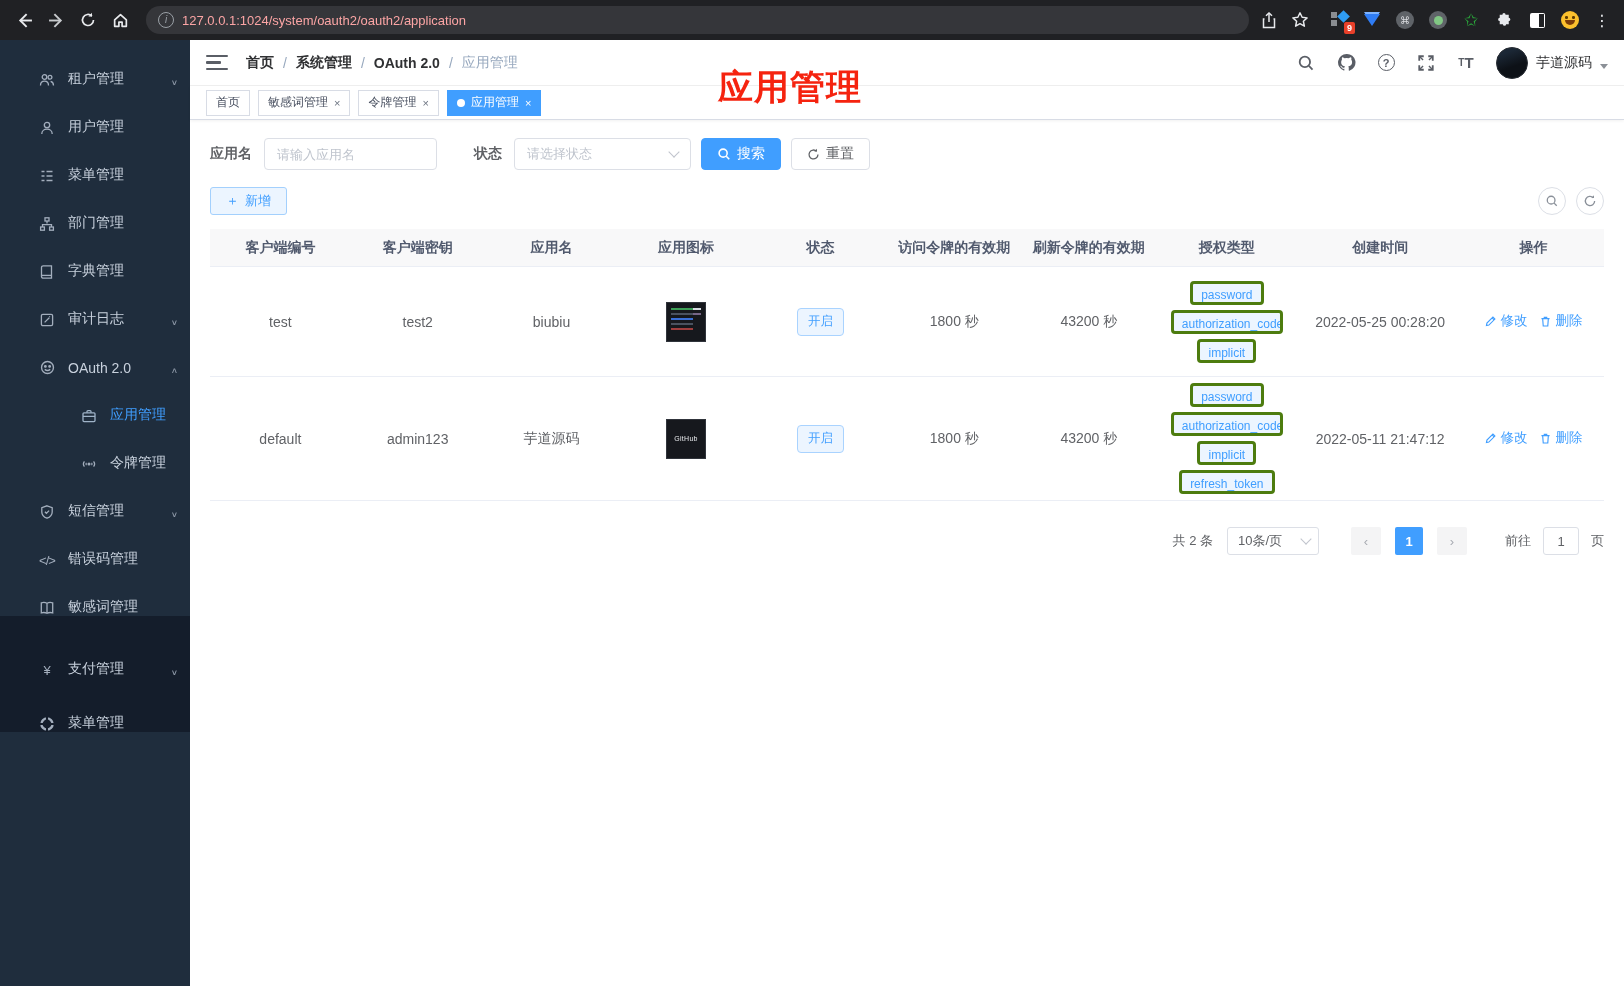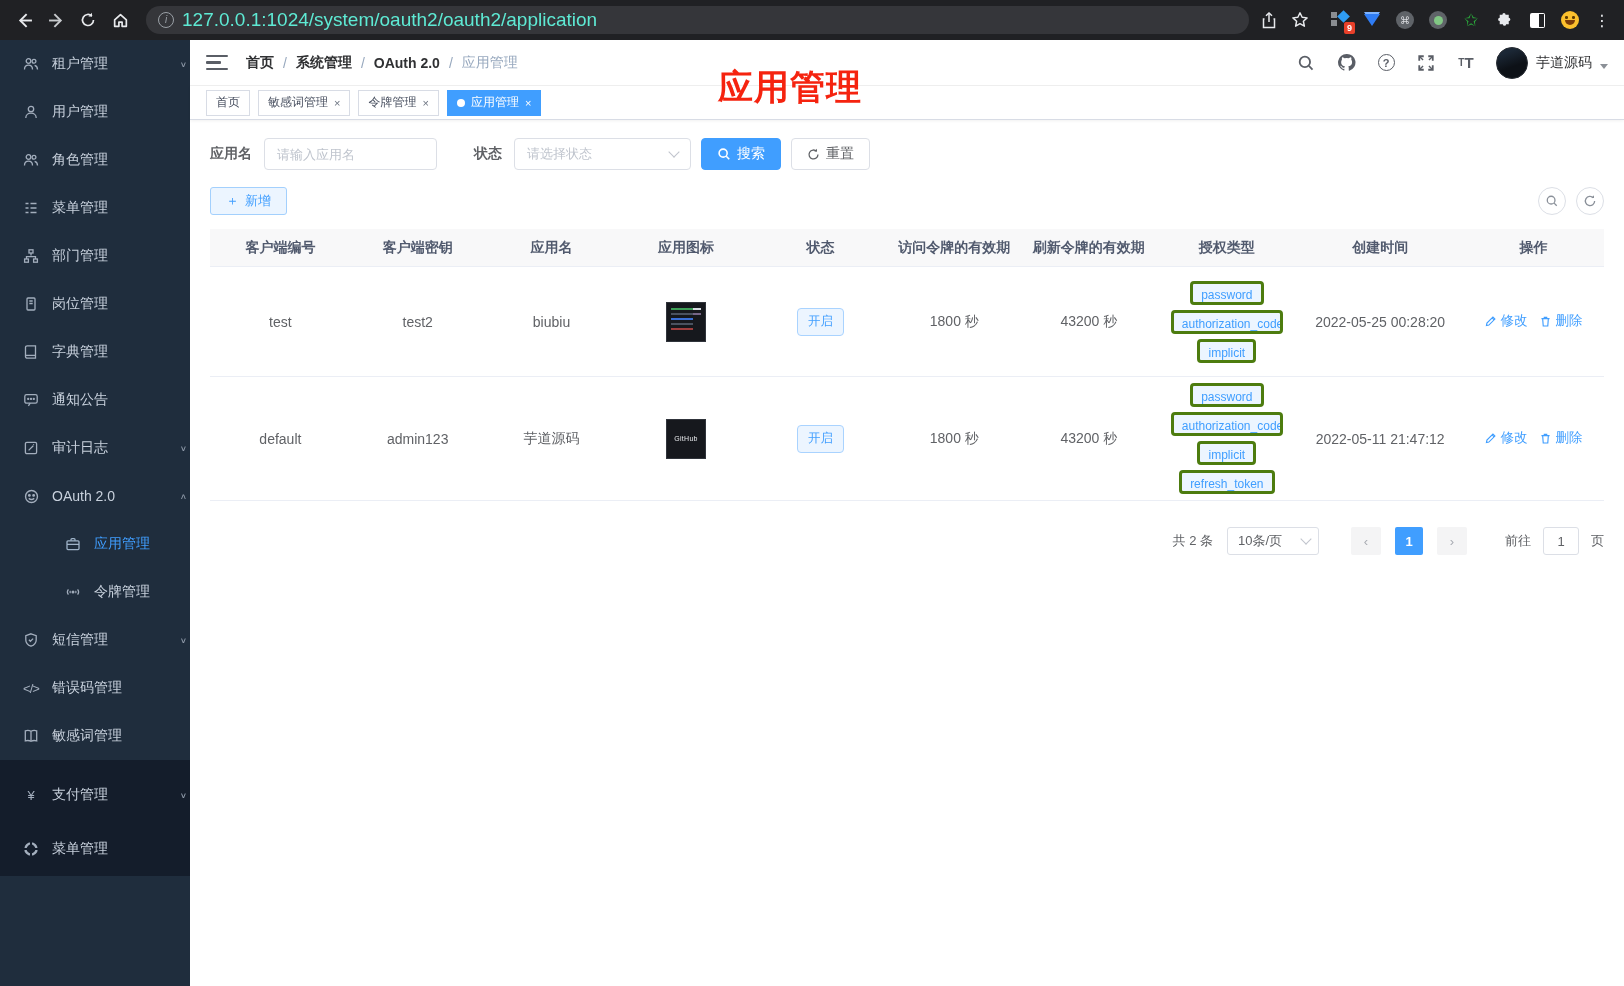--- a/index.html
+++ b/index.html
@@ -8,21 +8,21 @@
 
   
   .chrome { height:40px; background:#202124; display:flex; align-items:center; padding:0 10px; gap:4px; }
   .chrome .nav-ic { width:28px; height:28px; display:flex; align-items:center; justify-content:center;
     color:#e8eaed; border-radius:50%; flex:0 0 auto; }
   .chrome .nav-ic svg { display:block; }
   .url-pill { flex:1 1 auto; height:28px; background:#35363a; border-radius:14px; margin:0 8px;
     display:flex; align-items:center; padding:0 12px; gap:8px; min-width:0; }
   .url-info { width:16px; height:16px; border:1.4px solid #9aa0a6; border-radius:50%; color:#9aa0a6;
     font-size:10px; line-height:13px; text-align:center; font-style:italic; flex:0 0 auto; }
-  .url-text { color:#5eead4; font-size:19px; white-space:nowrap; overflow:hidden; }
+  .url-text { color:#fca5a5; font-size:13px; white-space:nowrap; overflow:hidden; }
   .url-actions { display:flex; align-items:center; gap:14px; margin-right:10px; }
   .ext-area { display:flex; align-items:center; gap:13px; padding:0 6px; }
   .ext { position:relative; width:20px; height:20px; display:flex; align-items:center; justify-content:center; }
   .ext-badge { position:absolute; right:-6px; bottom:-4px; background:#e8402a; color:#fff; font-size:9px;
     padding:1px 3px; border-radius:2px; font-weight:700; }
   .sq { width:6px; height:6px; background:#8a8d91; display:inline-block; }
   .gem { width:0; height:0; border-left:8px solid transparent; border-right:8px solid transparent; border-top:12px solid #2f7df6; filter:drop-shadow(0 -2px 0 #7db3ff); }
   .gray-circle { width:18px; height:18px; border-radius:50%; background:#5f6368; display:flex; align-items:center; justify-content:center; color:#dadce0; font-size:10px; }
   .green-dot { width:9px; height:9px; background:#81c784; border-radius:50%; }
   .green-star { color:#2bab3c; font-size:17px; line-height:1; }
@@ -38,21 +38,21 @@
 
   
   .sidebar { width:190px; background:#1f2d3d; flex:0 0 auto; display:flex; flex-direction:column; overflow:hidden; }
   .logo-band { height:50px; background:#26344a; display:flex; align-items:center; gap:10px; padding:0 14px; flex:0 0 auto; }
   .logo-img { width:32px; height:32px; border-radius:4px; background:#3b2f3a; position:relative; overflow:hidden; flex:0 0 auto; }
   .logo-img .bunny { position:absolute; left:7px; top:9px; width:18px; height:16px; background:#f3efec; border-radius:50% 50% 45% 45%; }
   .logo-img .bunny:before { content:""; position:absolute; left:2px; top:-7px; width:5px; height:9px; background:#f3efec; border-radius:50%; box-shadow:9px 0 0 #f3efec; }
   .logo-img .bunny:after { content:""; position:absolute; left:5px; top:6px; width:2px; height:2px; border-radius:50%; background:#333; box-shadow:6px 0 0 #333; }
   .logo-title { color:#fff; font-size:14.5px; font-weight:700; white-space:nowrap; }
   .menu { flex:1 1 auto; }
-  .menu-item { height:48px; display:flex; align-items:center; gap:12px; padding:0 3px 0 22px; color:#c8d1dd; font-size:14px; cursor:pointer; }
+  .menu-item { height:48px; display:flex; align-items:flex-end; gap:12px; padding:0 12px 0 22px; color:#c8d1dd; font-size:14px; cursor:pointer;margin-left:16px; }
   .menu-item .micon { width:18px; display:flex; justify-content:center; color:#a3aebd; flex:0 0 auto; font-size:13px; }
   .menu-item .mlabel { flex:1 1 auto; white-space:nowrap; }
   .menu-item .chev { color:#8e99a8; font-size:10px; transform:scaleY(.8); }
   .menu-item.child { padding-left:64px; }
   .menu-item.child .micon { color:#a3aebd; }
   .menu-item.active .mlabel { color:#409eff; }
   .menu-item.active .micon { color:#9fb3c8; }
   .menu-sec2 { background:#141d2b; padding-top:8px; }
   .menu-sec2 .menu-item { height:54px; }
   .yen { font-size:16px; color:#a3aebd; font-weight:400; }
@@ -241,77 +241,45 @@
         <span class="micon">
             <svg width="16" height="16" viewBox="0 0 16 16" stroke="currentColor" fill="none" stroke-width="1.3">
               <circle cx="8" cy="5" r="2.7"></circle>
               <path d="M2.8 14c0-3.2 2.3-4.8 5.2-4.8s5.2 1.6 5.2 4.8"></path>
             </svg>
           </span>
         <span class="mlabel">用户管理</span>
       </div>
       <div class="menu-item">
         <span class="micon">
-            <svg width="16" height="16" viewBox="0 0 16 16" stroke="currentColor" fill="none" stroke-width="1.3">
-              <circle cx="5.5" cy="5" r="2.3"></circle>
-              <path d="M1.5 13.5c0-2.8 1.8-4.3 4-4.3s4 1.5 4 4.3"></path>
-              <circle cx="11" cy="5.2" r="1.9"></circle>
-              <path d="M11.6 9.4c1.8.4 2.9 1.8 2.9 4.1"></path>
-            </svg>
-          </span>
-        <span class="mlabel">角色管理</span>
-      </div>
-      <div class="menu-item">
-        <span class="micon">
             <svg width="16" height="16" viewBox="0 0 16 16" stroke="currentColor" fill="none" stroke-width="1.4">
               <path d="M2.5 3.5h3M7.5 3.5h6M2.5 8h3M7.5 8h6M2.5 12.5h3M7.5 12.5h6"></path>
             </svg>
           </span>
         <span class="mlabel">菜单管理</span>
       </div>
       <div class="menu-item">
         <span class="micon">
             <svg width="16" height="16" viewBox="0 0 16 16" stroke="currentColor" fill="none" stroke-width="1.3">
               <rect x="6" y="1.8" width="4" height="3.2"></rect>
               <rect x="1.6" y="11" width="3.8" height="3.2"></rect>
               <rect x="10.6" y="11" width="3.8" height="3.2"></rect>
               <path d="M8 5v2.6M3.5 11V8.6h9V11"></path>
             </svg>
           </span>
         <span class="mlabel">部门管理</span>
       </div>
       <div class="menu-item">
         <span class="micon">
             <svg width="16" height="16" viewBox="0 0 16 16" stroke="currentColor" fill="none" stroke-width="1.3">
-              <rect x="4" y="2" width="8" height="12" rx="1"></rect>
-              <path d="M6.3 5h3.4M6.3 7.5h3.4"></path>
-            </svg>
-          </span>
-        <span class="mlabel">岗位管理</span>
-      </div>
-      <div class="menu-item">
-        <span class="micon">
-            <svg width="16" height="16" viewBox="0 0 16 16" stroke="currentColor" fill="none" stroke-width="1.3">
               <path d="M4.2 1.8h8.3v12.4H4.2A1.7 1.7 0 0 1 2.5 12.5v-9a1.7 1.7 0 0 1 1.7-1.7z"></path>
               <path d="M2.6 11.4h9.9"></path>
             </svg>
           </span>
         <span class="mlabel">字典管理</span>
-      </div>
-      <div class="menu-item">
-        <span class="micon">
-            <svg width="16" height="16" viewBox="0 0 16 16" stroke="currentColor" fill="none" stroke-width="1.3">
-              <rect x="1.8" y="2.6" width="12.4" height="8.6" rx="1.8"></rect>
-              <path d="M5.4 13.8l1.8-2.6"></path>
-              <circle cx="5.2" cy="6.9" r=".5" fill="currentColor"></circle>
-              <circle cx="8" cy="6.9" r=".5" fill="currentColor"></circle>
-              <circle cx="10.8" cy="6.9" r=".5" fill="currentColor"></circle>
-            </svg>
-          </span>
-        <span class="mlabel">通知公告</span>
       </div>
       <div class="menu-item">
         <span class="micon">
             <svg width="16" height="16" viewBox="0 0 16 16" stroke="currentColor" fill="none" stroke-width="1.3">
               <rect x="2.4" y="2.4" width="11.2" height="11.2" rx="1.4"></rect>
               <path d="M5.6 10.4l4.7-4.7M10.9 5l-.6-.6"></path>
             </svg>
           </span>
         <span class="mlabel">审计日志</span>
         <span class="chev">∨</span>

